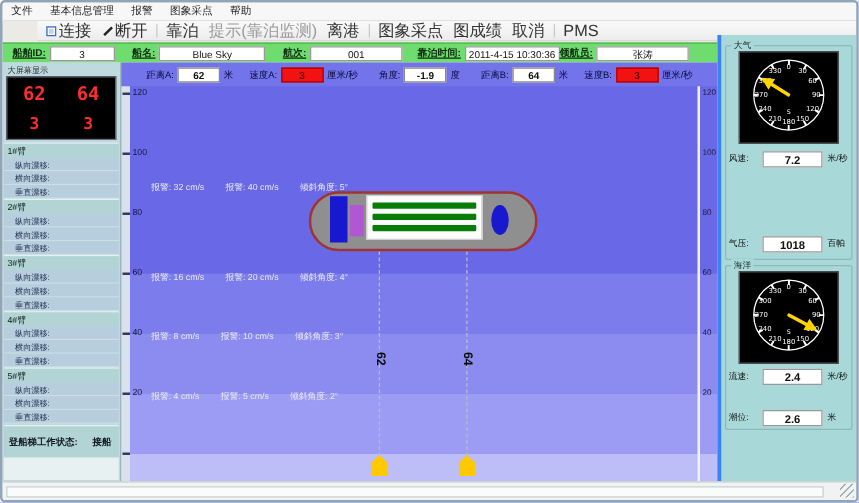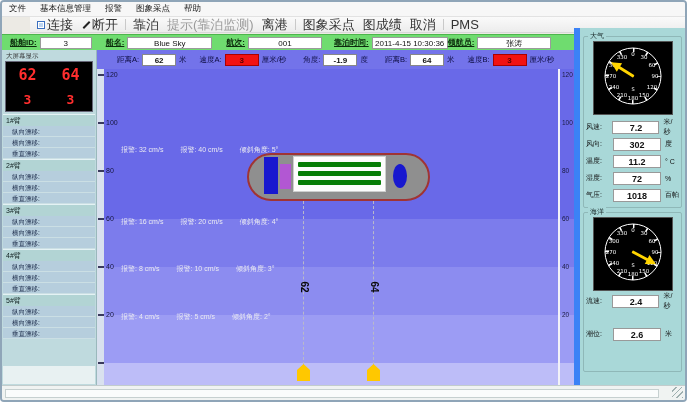--- a/index.html
+++ b/index.html
@@ -26,26 +26,26 @@
   
   .greenbar { position:absolute; left:0; top:32px; width:572px; height:16px; background:#6fdc6f;
               border-top:1px solid #4db54d; display:flex; align-items:center; font-size:8px;
               font-weight:bold; color:#0c2b0c; }
   .greenbar .lbl { margin-left:8px; margin-right:3px;text-decoration:underline; }
   .gbox { background:#fff; border:1px solid #9a9a9a; height:12px; font-weight:normal;
           font-size:8px; color:#111; text-align:center; line-height:11px; }
 
   
   .rightpanel { position:absolute; left:572px; right:0; top:26px; bottom:15px; background:#a9d8d8;
-                border-left:6px solid #3b82f6; }
+                border-left:3px solid #3b82f6; }
   .grp { position:absolute; left:3px; right:3px; border:1px solid #8fb8b8; border-radius:2px; }
   .grp-cap { position:absolute; top:-6px; left:4px; background:#a9d8d8; padding:0 2px;
              font-size:7px; color:#1a2a2a; }
   .grp1 { top:8px; height:172px; }
-  .grp2 { top:184px; height:160px; }
+  .grp2 { top:184px; height:132px; }
   .gaugebox { position:absolute; left:50%; transform:translateX(-50%); top:4px; width:80px;
               height:74px; background:#000; border:1px solid #555; }
   .prow { position:absolute; left:2px; right:2px; height:16px; display:flex; align-items:center; }
   .prow .pl { width:27px; font-size:7px; color:#111; }
   .prow .pv { width:48px; height:13px; background:#fff; border:1px solid #999; font-size:9px;
               font-weight:bold; text-align:center; line-height:12px; color:#111; }
   .prow .pu { margin-left:4px; font-size:7px; color:#111; }
 
   
   .sidebar { position:absolute; left:0; top:48px; width:95px; bottom:15px; background:#bfdade;
@@ -193,20 +193,24 @@
       <div class="acap">4#臂</div>
       <div class="arow">纵向漂移:</div>
       <div class="arow">横向漂移:</div>
       <div class="arow">垂直漂移:</div>
     </div>
     <div class="armgrp" style="top:244px">
       <div class="acap">5#臂</div>
       <div class="arow">纵向漂移:</div>
       <div class="arow">横向漂移:</div>
       <div class="arow">垂直漂移:</div>
+    </div>
+    <div class="gangway">
+      <span class="gl">登船梯工作状态:</span>
+      <span class="gv">接船</span>
     </div>
     <div class="sb-fill"></div>
   </div>
 
   <div class="chart">
     <div class="band b1"></div>
     <div class="band b2"></div>
     <div class="band b3"></div>
     <div class="band b4"></div>
     <div class="band b5"></div>
@@ -315,35 +319,20 @@
             <rect x="37.6" y="16" width="2.8" height="19" fill="#ffd400" rx="1"></rect>
             <polygon points="39,8 34,18 44,18" fill="#ffd400"></polygon>
           </g>
         </svg>
       </div>
       <div class="prow" style="top:82px">
         <span class="pl">风速:</span>
         <span class="pv">7.2</span>
         <span class="pu">米/秒</span>
       </div>
-      <div class="prow" style="top:99px">
-        <span class="pl">风向:</span>
-        <span class="pv">302</span>
-        <span class="pu">度</span>
-      </div>
-      <div class="prow" style="top:116px">
-        <span class="pl">温度:</span>
-        <span class="pv">11.2</span>
-        <span class="pu">° C</span>
-      </div>
-      <div class="prow" style="top:133px">
-        <span class="pl">湿度:</span>
-        <span class="pv">72</span>
-        <span class="pu">%</span>
-      </div>
       <div class="prow" style="top:150px">
         <span class="pl">气压:</span>
         <span class="pv">1018</span>
         <span class="pu">百帕</span>
       </div>
     </div>
 
     <div class="grp grp2">
       <span class="grp-cap">海洋</span>
       <div class="gaugebox">

